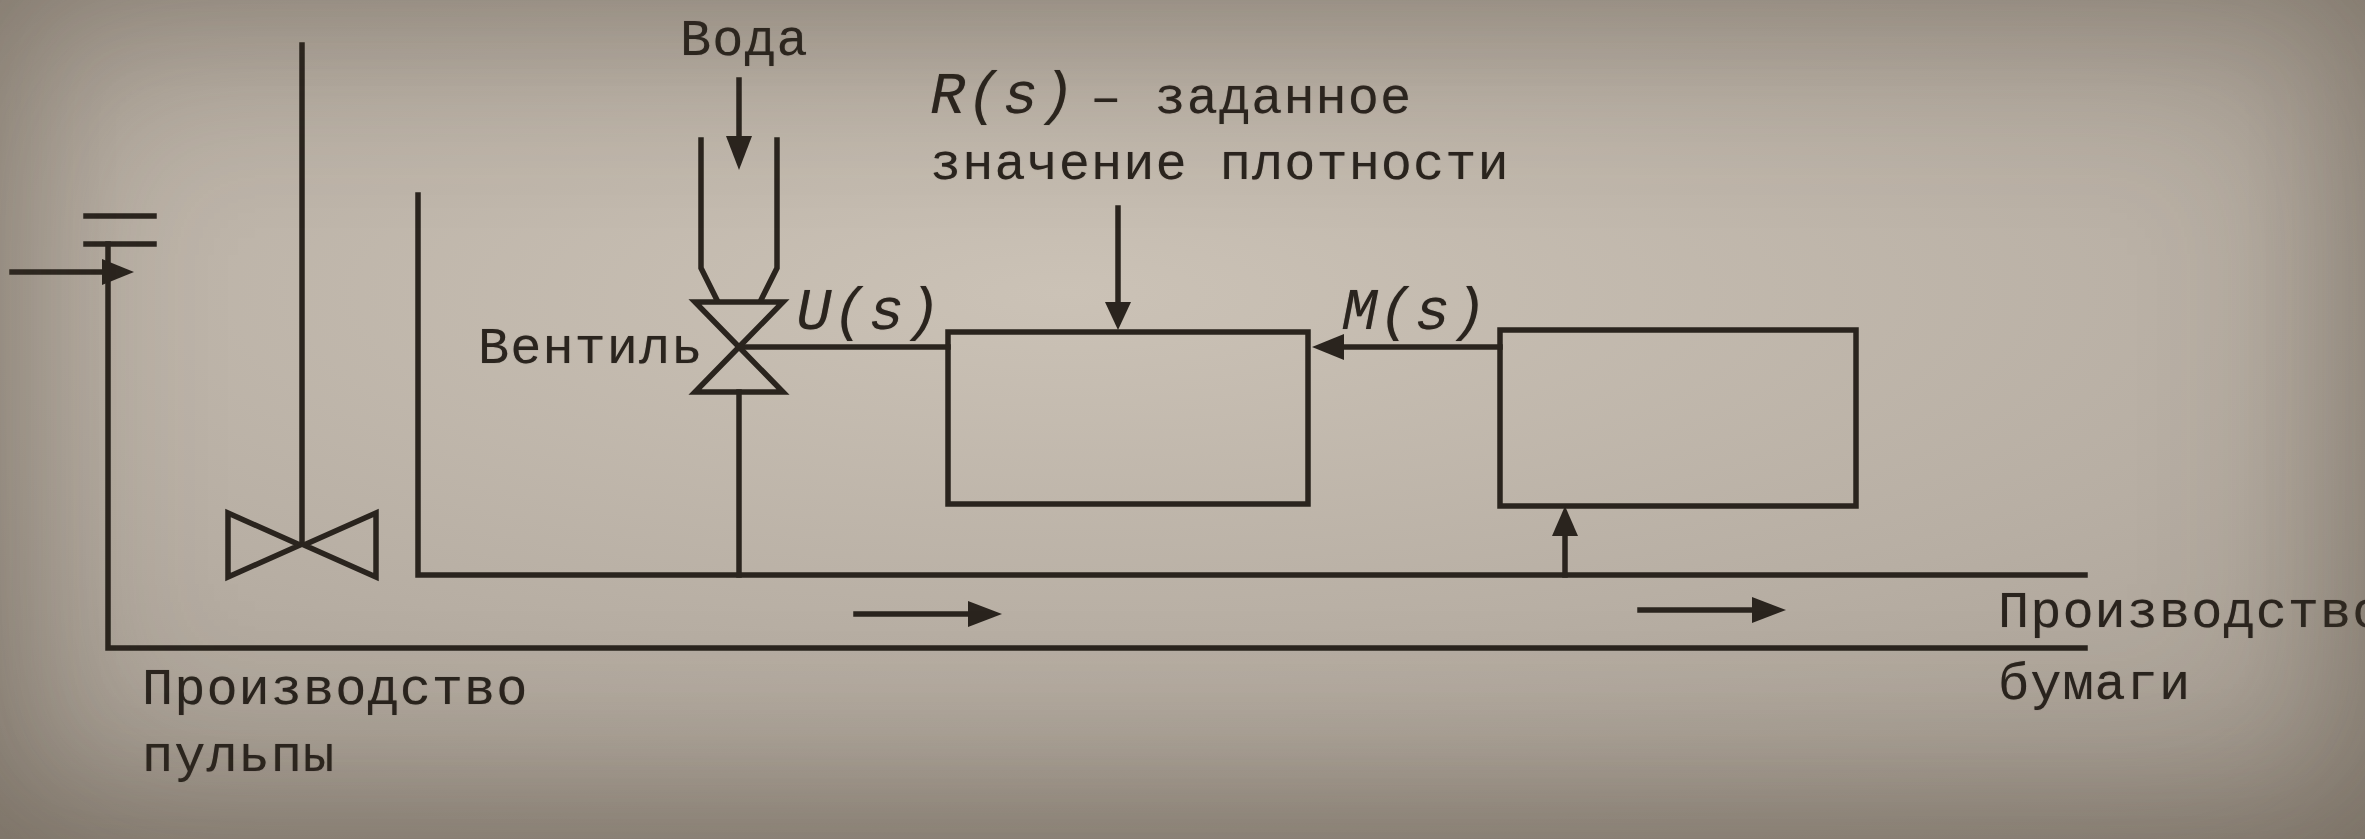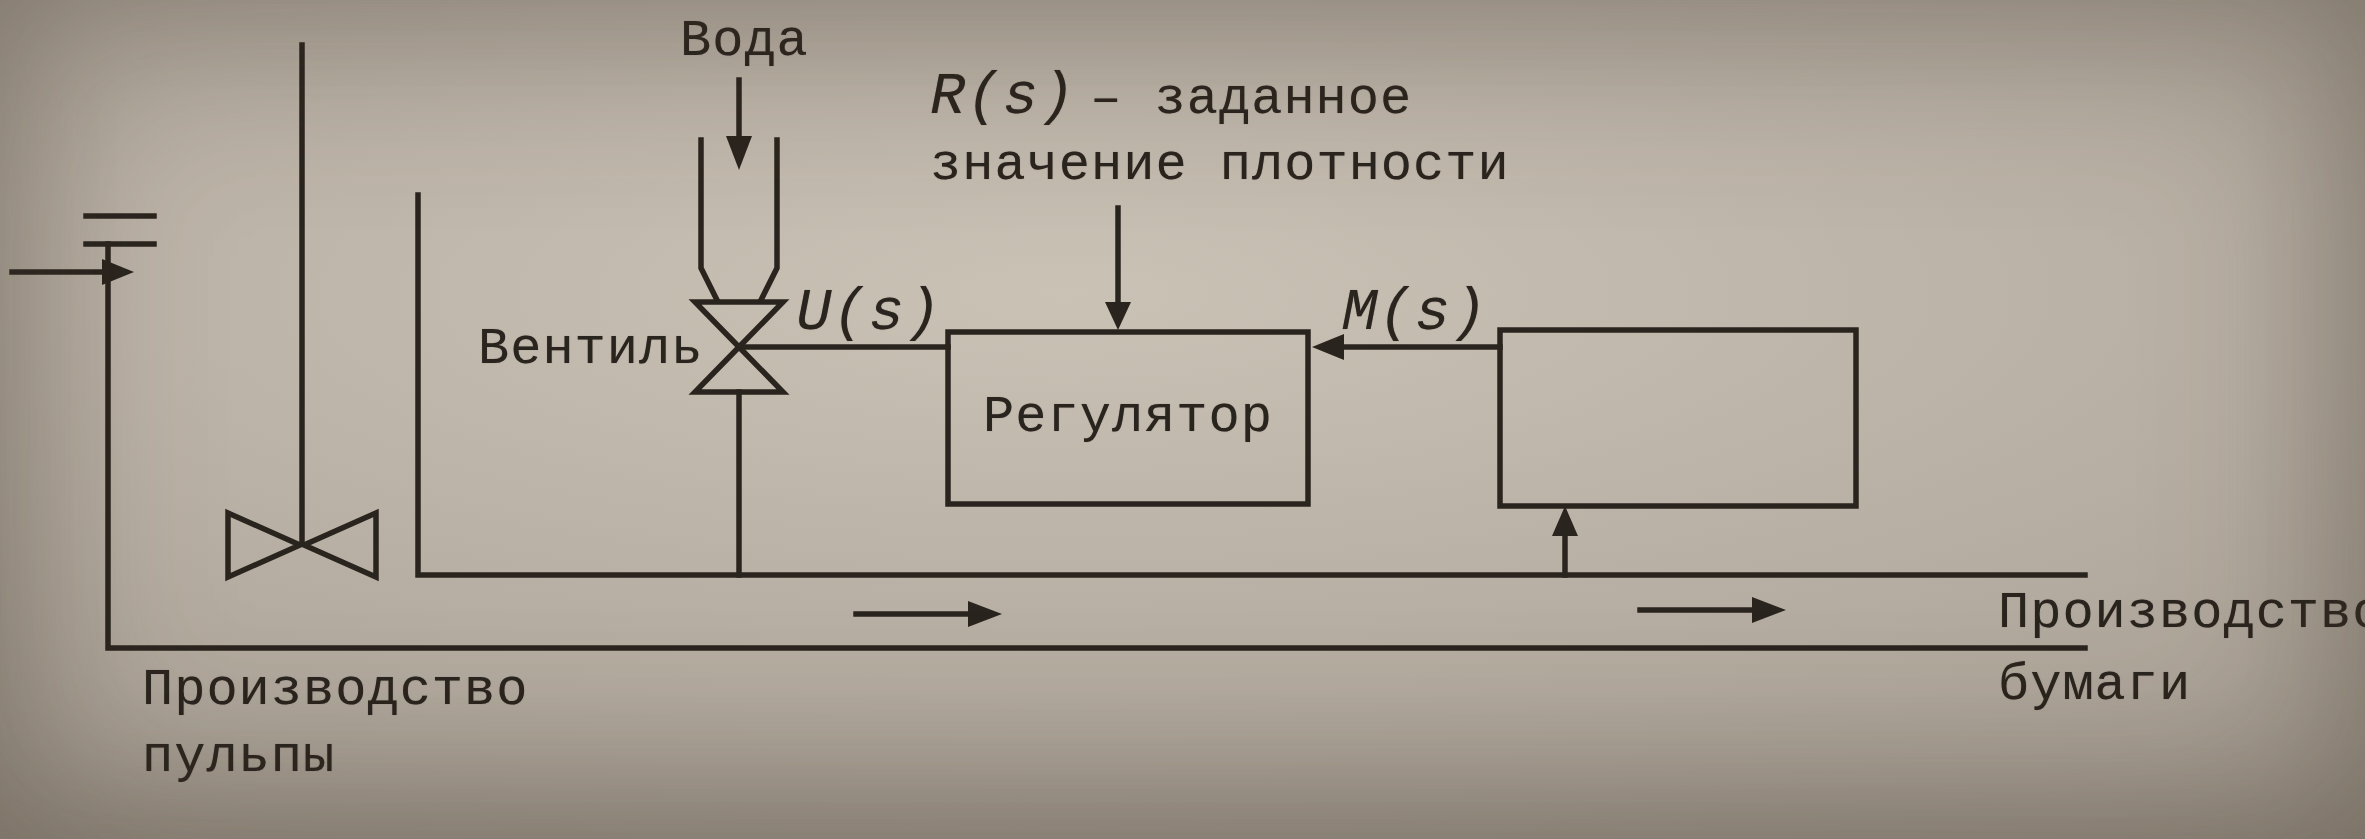--- a/index.html
+++ b/index.html
@@ -98,21 +98,20 @@
     <div><span class="var">R(s)</span><span class="dash-part">– заданное</span></div>
     <div>значение плотности</div>
   </div>
 
   <div class="lbl" style="left:478px;top:312px;margin-top:6px;">Вентиль</div>
 
   <div class="lbl var" style="left:796px;top:278px;">U(s)</div>
 
   <div class="lbl var" style="left:1342px;top:278px;">M(s)</div>
 
-  <div class="lbl boxlbl ctrl-box-lbl">Регулятор</div>
 
   <div class="lbl boxlbl meas-box-lbl">
   </div>
 
   <div class="lbl two-line" style="left:142px;top:658px;">
     <div>Производство</div>
     <div>пульпы</div>
   </div>
 
   <div class="lbl out-lbl" style="left:1998px;top:578px;">

